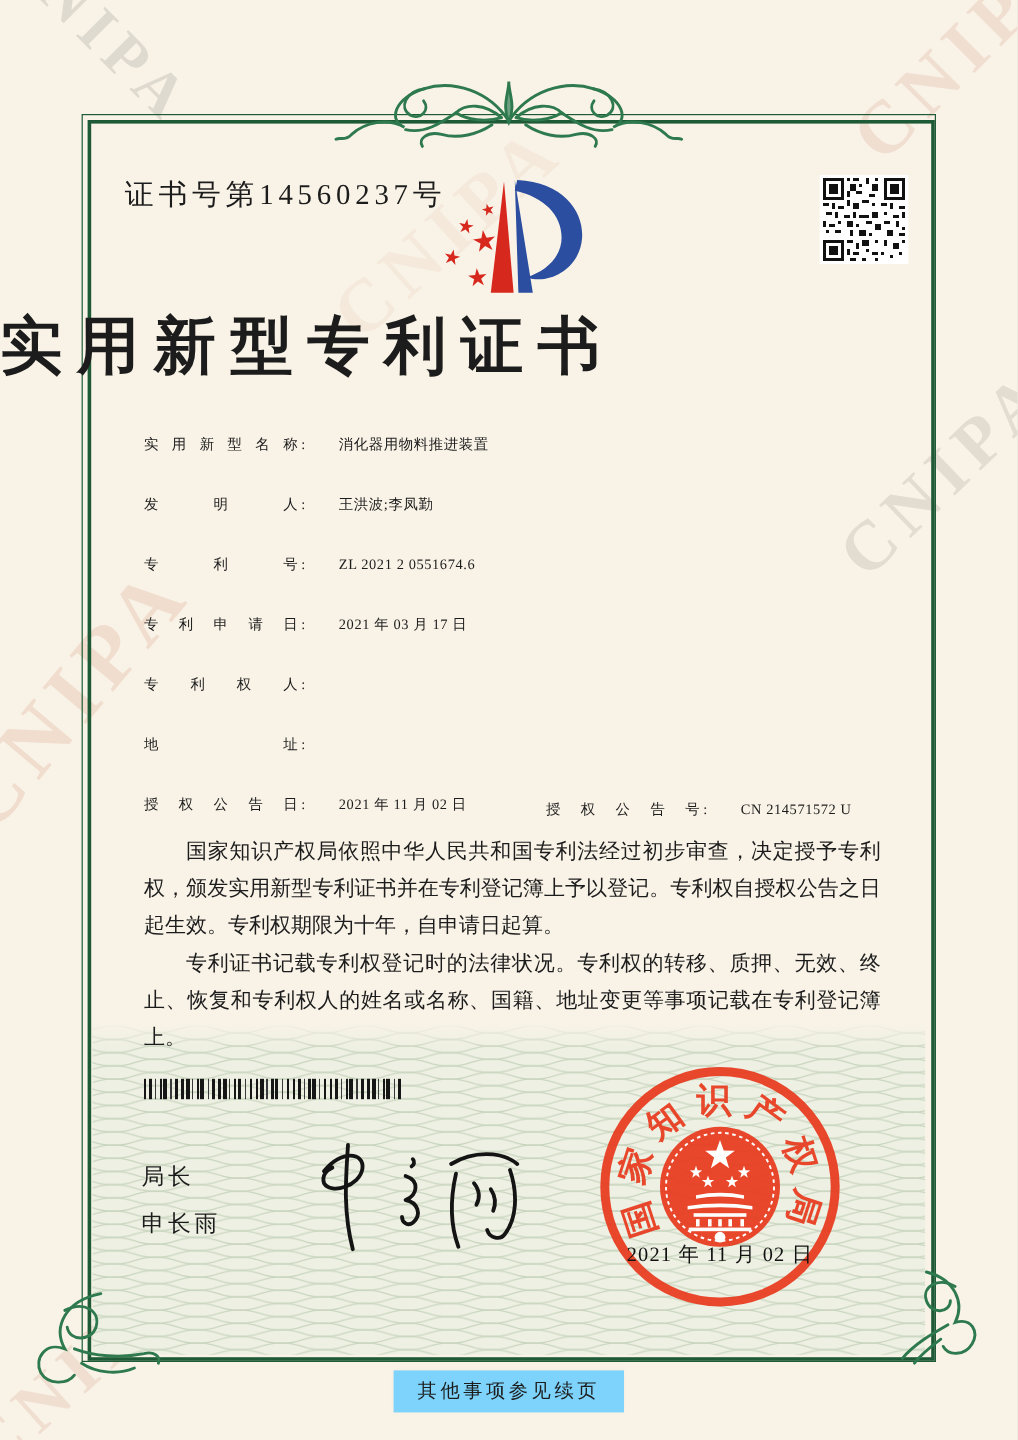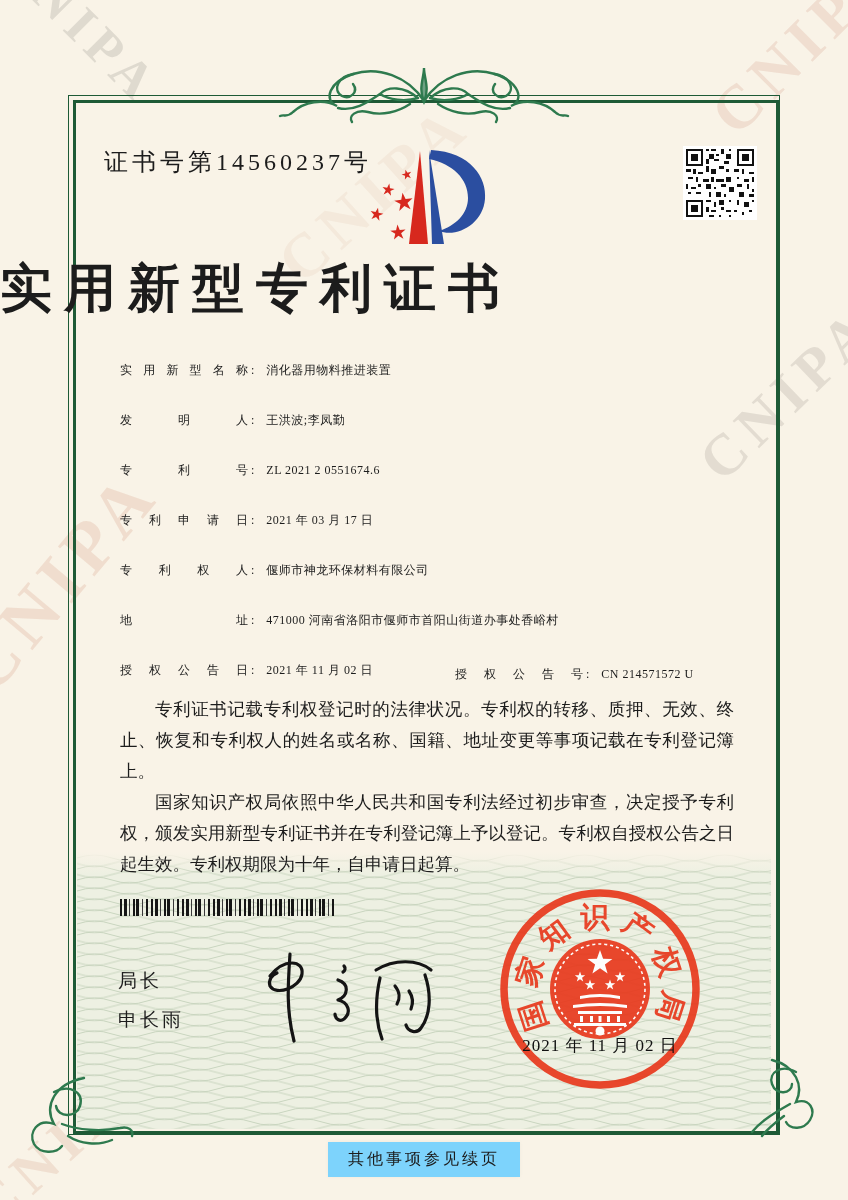--- a/index.html
+++ b/index.html
@@ -30,21 +30,21 @@
   .logo{position:absolute; left:345px; top:138px; width:170px; height:122px; z-index:4;}
   .logo .star{position:absolute; color:#d7281e; line-height:1; z-index:5;}
   .qr{position:absolute; left:683px; top:146px; width:74px; height:74px; z-index:4; background:#fff;}
   .title{position:absolute; left:0; right:0; top:254px; z-index:4;
     font-size:52px; font-weight:bold; letter-spacing:12px;}
   
   .rows{position:absolute; left:120px; top:345px; width:625px; z-index:4; font-size:12px;}
   .row{position:relative; height:50px; display:flex; align-items:center;}
   .flabel{display:inline-block; width:128px; text-align:justify; text-align-last:justify; flex:none;}
   .colon{margin:0 12px 0 3px; flex:none;}
-  .fvalue{letter-spacing:.5px; white-space:nowrap;}
+  .fvalue{letter-spacing:.5px; white-space:nowrap;margin-left:16px;}
   .pair2{position:absolute; left:335px; top:4px; height:50px; display:flex; align-items:center;}
   
   .paras{position:absolute; left:120px; top:694px; width:614px; z-index:4;
     font-size:17.5px; line-height:31px; text-align:justify;}
   .paras p{margin:0; text-indent:2em;}
   
   .barcode{position:absolute; left:120px; top:899px; width:216px; height:17px; z-index:4;
     background:repeating-linear-gradient(90deg,
       #161616 0 2px, rgba(0,0,0,0) 2px 4px,
       #161616 4px 7px, rgba(0,0,0,0) 7px 9px,
@@ -258,42 +258,40 @@
       <span class="fvalue">ZL 2021 2 0551674.6</span>
     </div>
     <div class="row">
       <span class="flabel">专利申请日</span>
         <span class="colon">:</span>
       <span class="fvalue">2021 年 03 月 17 日</span>
     </div>
     <div class="row">
       <span class="flabel">专利权人</span>
         <span class="colon">:</span>
-      <span class="fvalue">偃师市神龙环保材料有限公司</span>
     </div>
     <div class="row">
       <span class="flabel">地址</span>
         <span class="colon">:</span>
-      <span class="fvalue">471000 河南省洛阳市偃师市首阳山街道办事处香峪村</span>
     </div>
     <div class="row">
       <span class="flabel">授权公告日</span>
         <span class="colon">:</span>
       <span class="fvalue">2021 年 11 月 02 日</span>
       <span class="pair2">
         <span class="flabel">授权公告号</span>
           <span class="colon">:</span>
         <span class="fvalue">CN 214571572 U</span>
       </span>
     </div>
   </div>
 
   <div class="paras">
+    <p>国家知识产权局依照中华人民共和国专利法经过初步审查，决定授予专利权，颁发实用新型专利证书并在专利登记簿上予以登记。专利权自授权公告之日起生效。专利权期限为十年，自申请日起算。</p>
     <p>专利证书记载专利权登记时的法律状况。专利权的转移、质押、无效、终止、恢复和专利权人的姓名或名称、国籍、地址变更等事项记载在专利登记簿上。</p>
-    <p>国家知识产权局依照中华人民共和国专利法经过初步审查，决定授予专利权，颁发实用新型专利证书并在专利登记簿上予以登记。专利权自授权公告之日起生效。专利权期限为十年，自申请日起算。</p>
   </div>
 
   <div class="barcode"></div>
 
   <div class="signer">
     <div class="t">局长</div>
     <div>申长雨</div>
   </div>
 
   <svg class="sig" width="200" height="102" viewBox="0 0 200 102">

